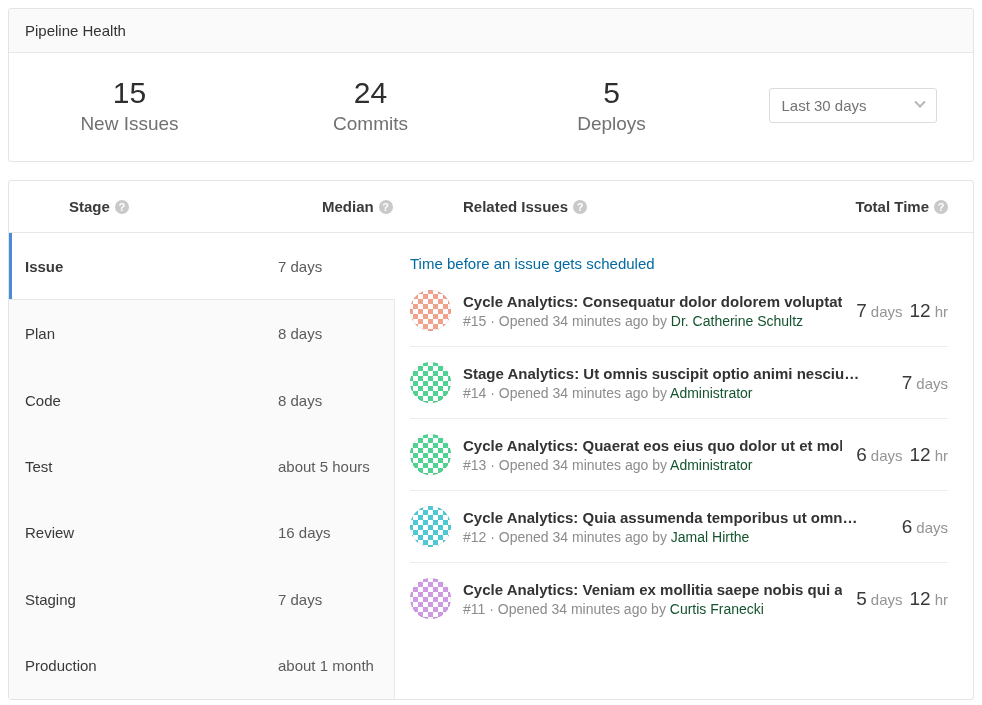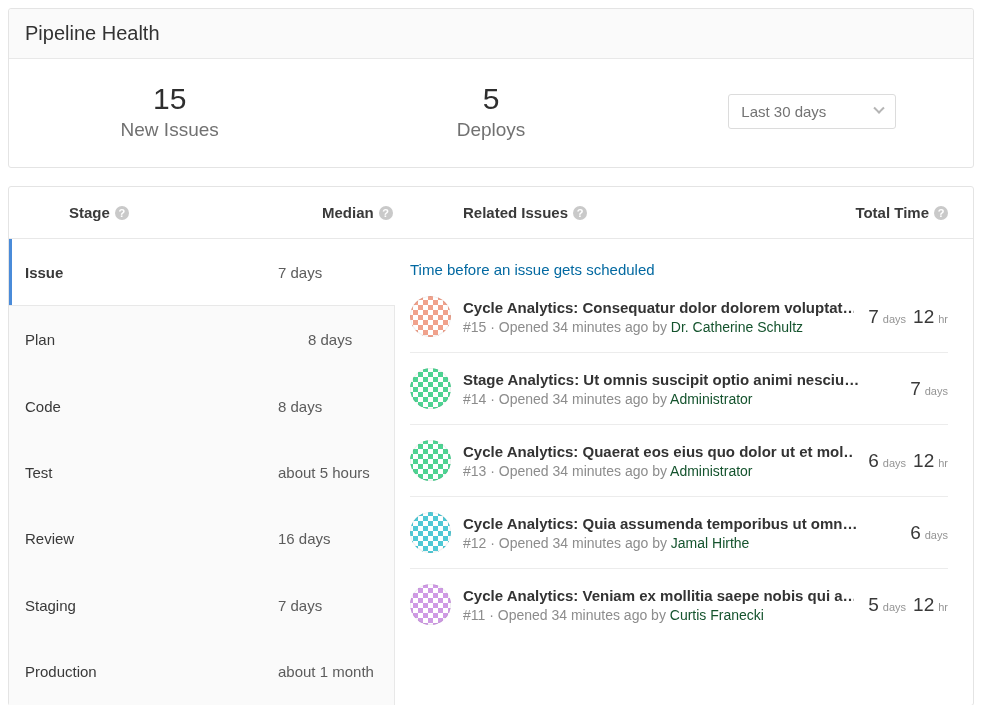--- a/index.html
+++ b/index.html
@@ -13,21 +13,21 @@
   .panel {
     border: 1px solid #e4e4e4;
     border-radius: 3px;
     background: #fff;
   }
   
   .panel-heading {
     background: #fafafa;
     border-bottom: 1px solid #e8e8e8;
     padding: 13px 16px;
-    font-size: 20px;
+    font-size: 15px;
     color: #333;
     border-radius: 3px 3px 0 0;
   }
   .metrics-row {
     display: flex;
     align-items: center;
     padding: 22px 0 26px;
   }
   .metric { flex: 1; text-align: center; }
   .metric-value { font-size: 30px; color: #2e2e2e; line-height: 1.2; }
@@ -95,21 +95,21 @@
     padding-left: 16px;
     cursor: pointer;
   }
   .stage-row.selected {
     background: #fff;
     border-right: none;
     border-left: 3px solid #4a8bd9;
     padding-left: 13px;
   }
   .stage-row.selected .stage-name { font-weight: 700; }
-  .stage-row.selected + .stage-row { border-top: 1px solid #e8e8e8; gap: 30px; }
+  .stage-row.selected + .stage-row { border-top: 1px solid #e8e8e8; }
   .stage-name { width: 253px; font-size: 15px; color: #393939; }
   .stage-median { font-size: 15px; color: #5c5c5c; }
   
   .events { flex: 1; min-width: 0; padding: 0 25px 0 15px; }
   .events-desc { padding: 22px 0 3px; font-size: 15px; color: #0369a1; }
   .issue-item {
     display: flex;
     align-items: center;
     padding: 15px 0;
     border-bottom: 1px solid #ececec;
@@ -133,33 +133,37 @@
     color: #333;
     white-space: nowrap;
     overflow: hidden;
     cursor: pointer;
   }
   .issue-meta { font-size: 14px; color: #8c8c8c; margin-top: 3px; }
   .issue-meta .author { color: #14532d; cursor: pointer; }
   .issue-time { white-space: nowrap; margin-left: 14px; }
   .t-num { font-size: 19px; color: #393939; margin-left: 7px; }
   .t-num:first-child { margin-left: 0; }
-  .t-unit { font-size: 11px; color: #949494; margin-left: 4px; }
+  .t-unit { font-size: 15px; color: #949494; margin-left: 4px; }
 </style>
 </head>
 <body>
 
 <div class="panel">
   <div class="panel-heading">Pipeline Health</div>
   <div class="metrics-row">
     <div class="metric">
       <div class="metric-value">15</div>
       <div class="metric-label">New Issues</div>
     </div>
     <div class="metric">
+      <div class="metric-value">24</div>
+      <div class="metric-label">Commits</div>
+    </div>
+    <div class="metric">
       <div class="metric-value">5</div>
       <div class="metric-label">Deploys</div>
     </div>
     <div class="dropdown-cell">
       <div class="dropdown">
         <span>Last 30 days</span>
         <span class="chevron"></span>
       </div>
     </div>
   </div>

